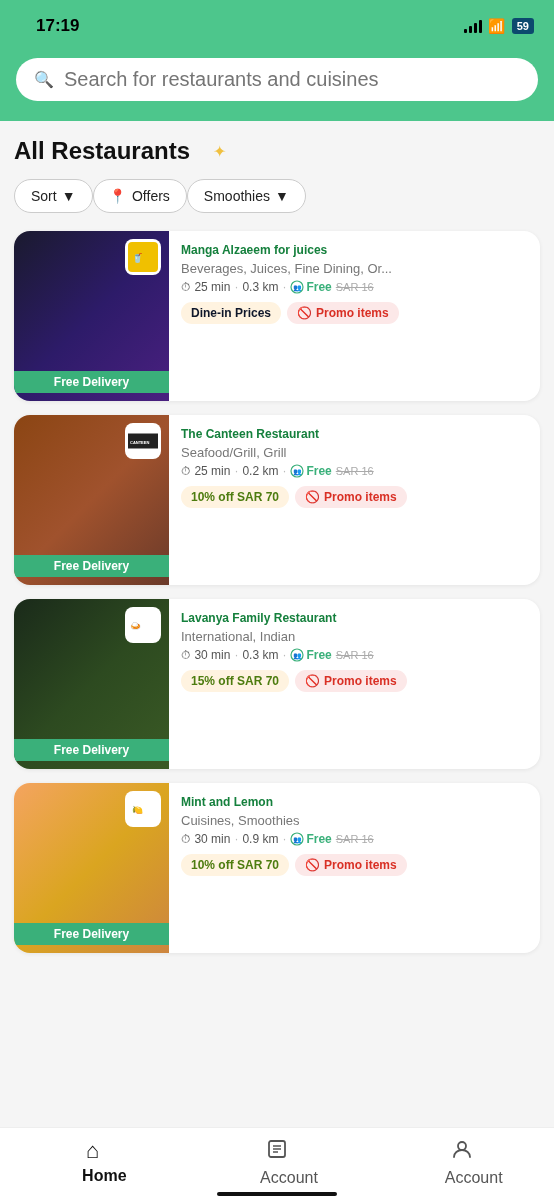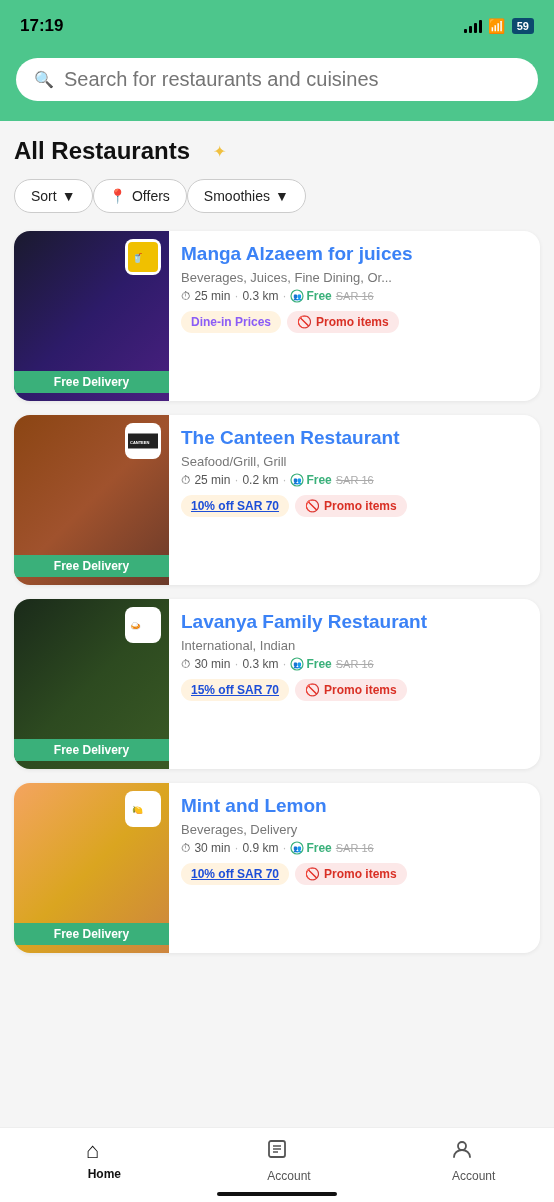--- a/index.html
+++ b/index.html
@@ -18,20 +18,21 @@
       display: flex;
       justify-content: space-between;
       align-items: center;
       padding: 10px 20px 8px;
       height: 50px;
     }
     .status-time {
       font-size: 17px;
       font-weight: 600;
       color: #000;
+      margin-left: 16px;
     }
     .status-icons {
       display: flex;
       align-items: center;
       gap: 6px;
     }
     .battery-badge {
       background: #0c4a6e;
       color: #fff;
       font-size: 11px;
@@ -162,23 +163,23 @@
     }
 
     .card-info {
       padding: 12px 12px 10px;
       flex: 1;
       display: flex;
       flex-direction: column;
       gap: 4px;
     }
     .card-name {
-      font-size: 19px;
+      font-size: 12px;
       font-weight: 800;
-      color: #3b82f6;
+      color: #15803d;
       line-height: 1.2;
     }
     .card-cuisine {
       font-size: 13px;
       color: #777;
     }
     .card-meta {
       font-size: 12px;
       color: #555;
       display: flex;
@@ -209,30 +210,29 @@
       border-radius: 20px;
       padding: 4px 10px;
       font-size: 12px;
       font-weight: 600;
       display: flex;
       align-items: center;
       gap: 4px;
     }
     .badge-dine {
       background: #fff3e0;
-      color: #8b5cf6;
+      color: #0f172a;
     }
     .badge-promo {
       background: #fce8e8;
       color: #d93025;
     }
     .badge-discount {
       background: #fff3e0;
-      color: #1d4ed8;
-      text-decoration: underline;
+      color: #4d7c0f;
     }
 
     
     .img-manga { background: linear-gradient(135deg, #1a1a2e 0%, #2d1b69 50%, #4a2080 100%); }
     .img-canteen { background: linear-gradient(135deg, #8b4513 0%, #a0522d 50%, #6b3a2a 100%); }
     .img-lavanya { background: linear-gradient(135deg, #1a2a1a 0%, #2d4a20 50%, #3a5a25 100%); }
     .img-mint { background: linear-gradient(135deg, #f4a460 0%, #daa520 50%, #cd853f 100%); }
 
     
     .bottom-nav {
@@ -254,21 +254,21 @@
       align-items: center;
       gap: 3px;
       cursor: pointer;
     }
     .nav-icon {
       font-size: 22px;
       color: #555;
     }
     .nav-icon.active { color: #111; }
     .nav-label {
-      font-size: 12px;
+      font-size: 16px;
       color: #555;
       margin-left: 24px;
     }
     .nav-label.active { color: #111; font-weight: 600; }
 
     .home-indicator {
       position: fixed;
       bottom: 6px;
       left: 50%;
       transform: translateX(-50%);
@@ -471,21 +471,21 @@
 
         <svg width="30" height="30" viewBox="0 0 60 60">
               <rect width="60" height="60" fill="#fff" rx="8"></rect>
               <text x="8" y="38" font-size="18">🍋</text>
             </svg>
       </div>
       <div class="free-delivery-badge">Free Delivery</div>
     </div>
     <div class="card-info">
       <div class="card-name">Mint and Lemon</div>
-      <div class="card-cuisine">Beverages, Delivery</div>
+      <div class="card-cuisine">Cuisines, Smoothies</div>
       <div class="card-meta">
         <span>⏱</span>
         <span>30 min</span>
         <span class="dot">·</span>
         <span>0.9 km</span>
         <span class="dot">·</span>
         <span class="free-tag">
           <svg width="14" height="14" viewBox="0 0 14 14" fill="none">
                 <circle cx="7" cy="7" r="6" stroke="#3ab07a" stroke-width="1.2"></circle>
                 <text x="3.5" y="10" font-size="7" fill="#3ab07a">👥</text>

